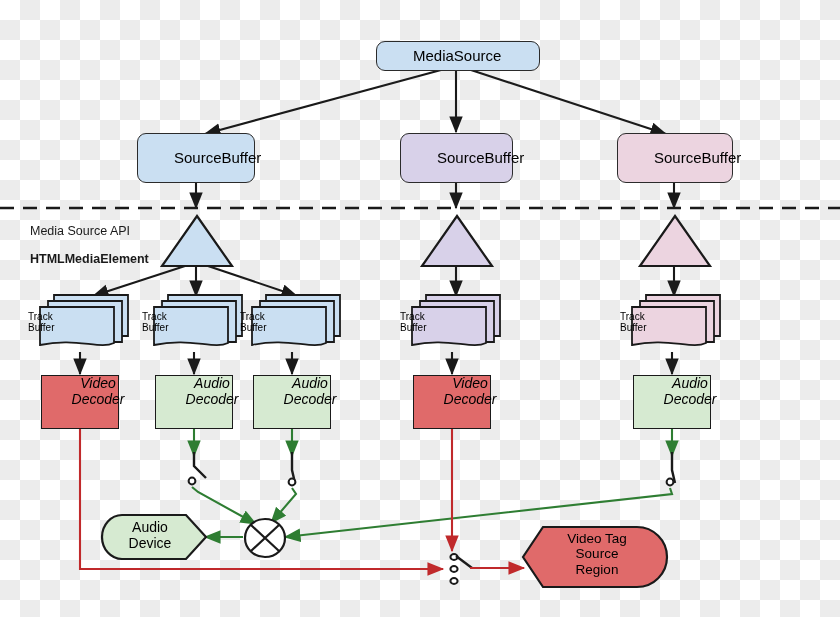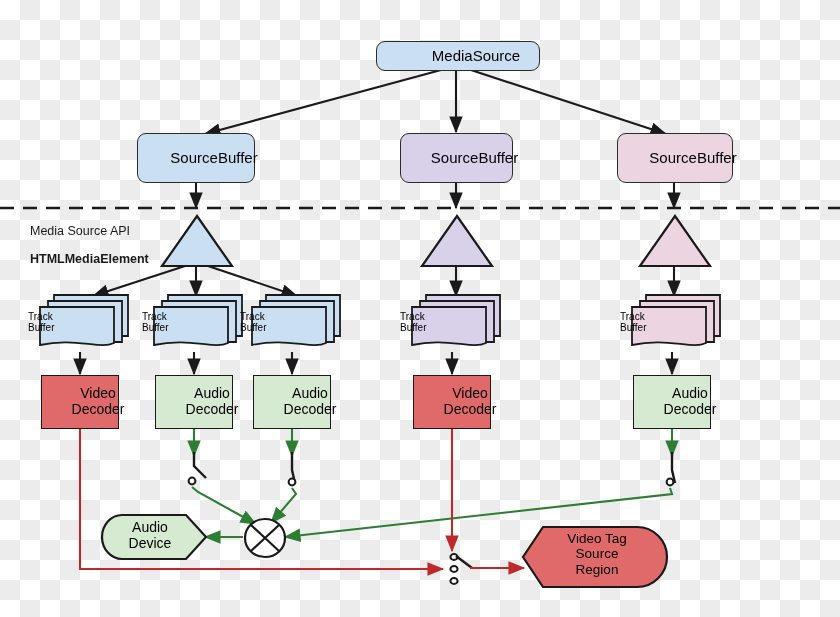--- a/index.html
+++ b/index.html
@@ -25,38 +25,38 @@
     position: absolute;
     left: 0; top: 0;
     width: 840px;
     height: 617px;
   }
   .node {
     position: absolute;
     box-sizing: border-box;
     display: flex;
     align-items: center;
-    justify-content: center;
     text-align: center;
     color: #000000;
     line-height: 1.12;
     z-index: 5;
     padding-left: 36px;
   }
   
   .rrect {
     border: 1.6px solid #2b2b2b;
     border-radius: 9px;
     font-size: 15px;
   }
   
   .srect {
     border: 1.8px solid #1a1a1a;
     font-size: 14px;
     flex-direction: column;
+    font-style: italic;
   }
   .label-text {
     position: absolute;
     color: #1a1a1a;
     font-size: 12.5px;
     white-space: nowrap;
     z-index: 6;
     margin-top: 36px;
   }
   .tb-wrap {

